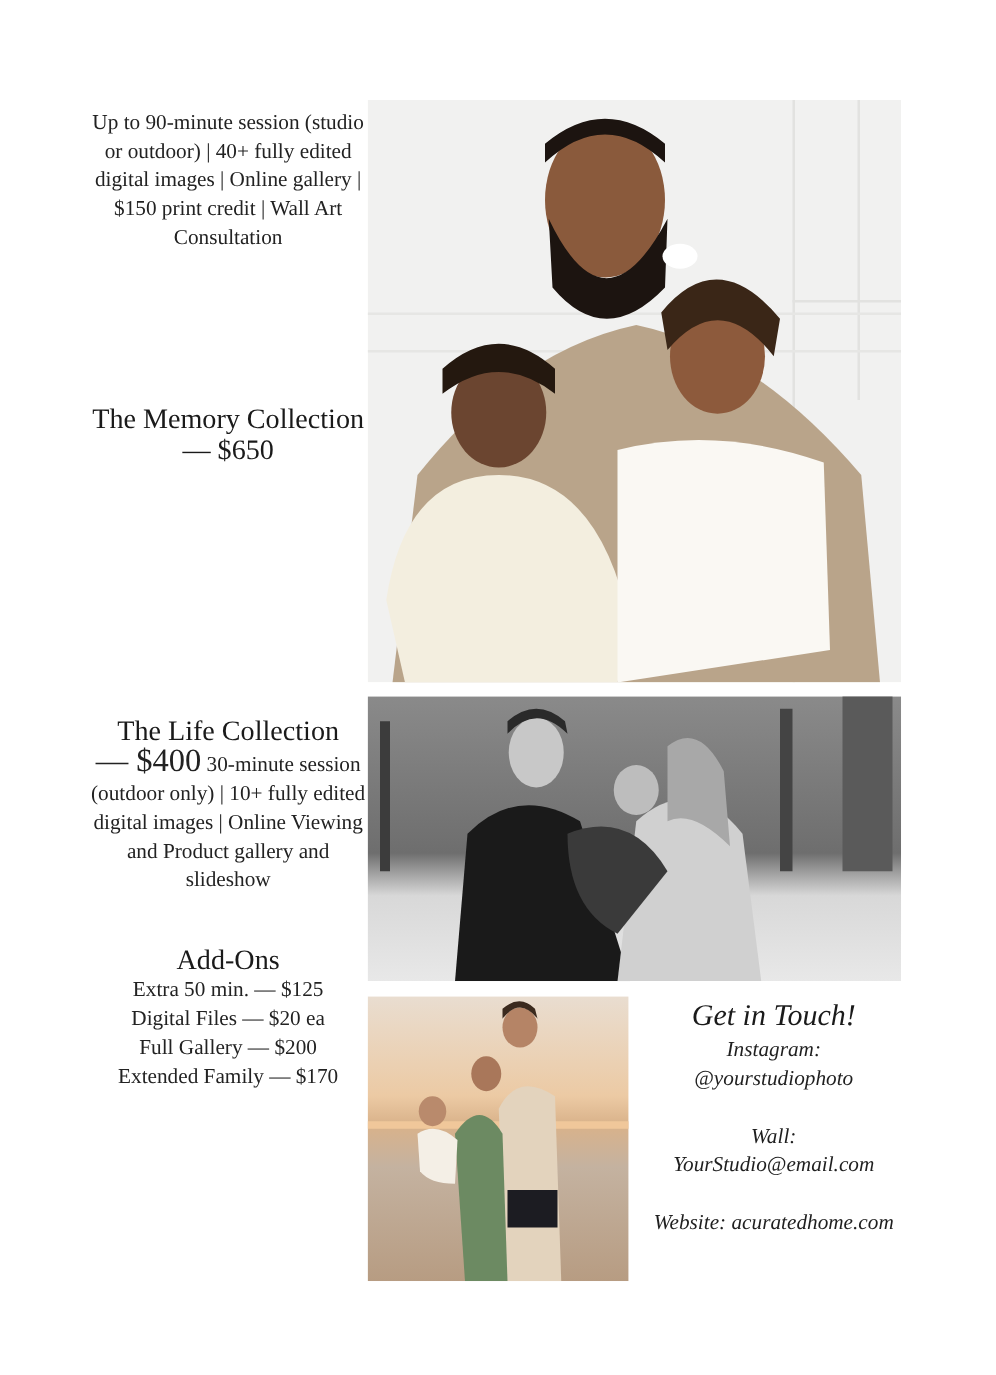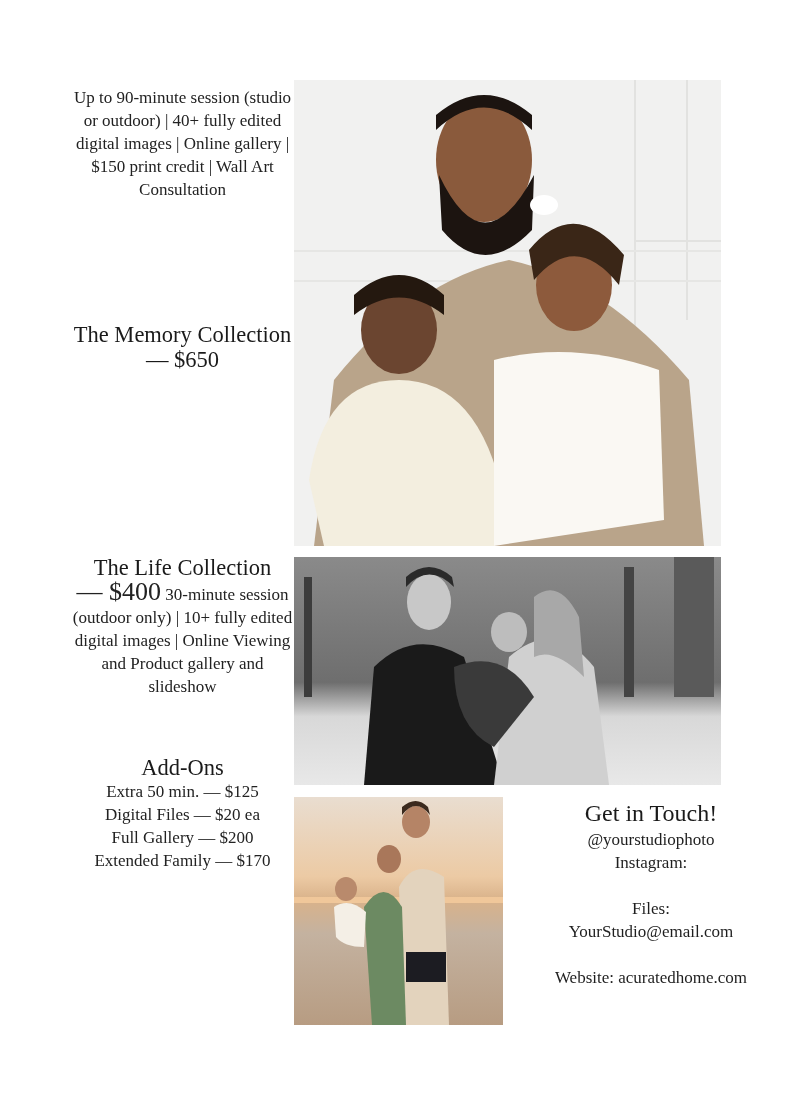--- a/index.html
+++ b/index.html
@@ -6,37 +6,37 @@
     body {
       width: 797px; height: 1100px; position: relative; overflow: hidden;
       font-family: "Liberation Serif", "DejaVu Serif", serif; color: #1f1f1f;
     }
     .block { position: absolute; left: 70px; width: 225px; text-align: center; }
     .title { font-size: 22.5px; line-height: 25px; color: #1a1a1a; }
     .body-text { font-size: 17px; line-height: 23px; color: #222; }
     .inline-title { font-size: 26px; }
     .photo { position: absolute; overflow: hidden; }
     .photo svg { width: 100%; height: 100%; display: block; }
-    .contact { position: absolute; left: 544px; width: 214px; top: 798px; text-align: center; }
+    .contact { position: absolute; left: 512px; width: 214px; top: 798px; text-align: center; font-style: italic; }
     .contact .title { font-size: 24px; line-height: 30px; }
     .contact .line { font-size: 17px; line-height: 23px; }
     .spacer { height: 23px; }
   </style>
 </head>
 <body>
 
 <div class="block" style="top:86px;">
   <div class="body-text">Up to 90-minute session (studio or outdoor) | 40+ fully edited digital images |  Online gallery | $150 print credit | Wall Art Consultation</div>
 </div>
 
 <div class="block" style="top:322px;">
   <div class="title">The Memory Collection — $650</div>
 </div>
 
-<div class="block" style="top:555px;">
+<div class="block" style="top:572px;">
   <div class="title">The Life Collection</div>
   <div class="body-text"><span class="inline-title">— $400</span><span> 30-minute session (outdoor only) | 10+ fully edited digital images | Online Viewing and Product gallery and slideshow</span></div>
 </div>
 
 <div class="block" style="top:755px;">
   <div class="title">Add-Ons</div>
   <div class="body-text">Extra 50 min. — $125</div>
   <div class="body-text">Digital Files — $20 ea</div>
   <div class="body-text">Full Gallery — $200</div>
   <div class="body-text">Extended Family — $170</div>
@@ -107,20 +107,20 @@
     <path d="M108 18 Q122 0 136 18 L134 10 Q122 -2 108 10 Z" fill="#3b2a1e"></path>
     <path d="M78 228 L70 110 Q90 80 108 110 L112 228 Z" fill="#6c8a62"></path>
     <ellipse cx="95" cy="62" rx="12" ry="14" fill="#a9775a"></ellipse>
     <ellipse cx="52" cy="92" rx="11" ry="12" fill="#b98a6c"></ellipse>
     <path d="M40 110 Q55 100 72 115 L70 150 Q50 150 42 140 Z" fill="#f4efe6"></path>
   </svg>
 </div>
 
 <div class="contact">
   <div class="title">Get in Touch!</div>
+  <div class="line">Instagram:</div>
   <div class="line">@yourstudiophoto</div>
-  <div class="line">Instagram:</div>
   <div class="spacer"></div>
-  <div class="line">Files:</div>
+  <div class="line">Wall:</div>
   <div class="line">YourStudio@email.com</div>
   <div class="spacer"></div>
   <div class="line"><span>Website:</span> <span>acuratedhome.com</span></div>
 </div>
 
 </body></html>

